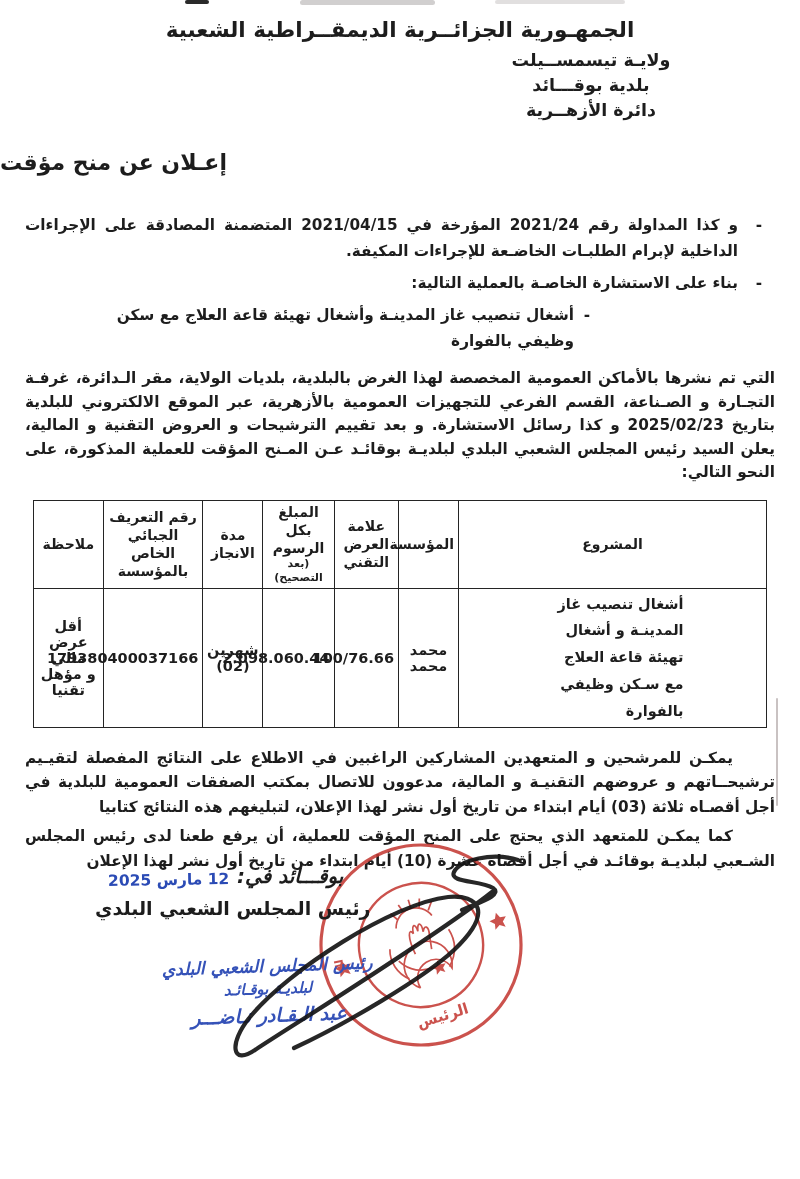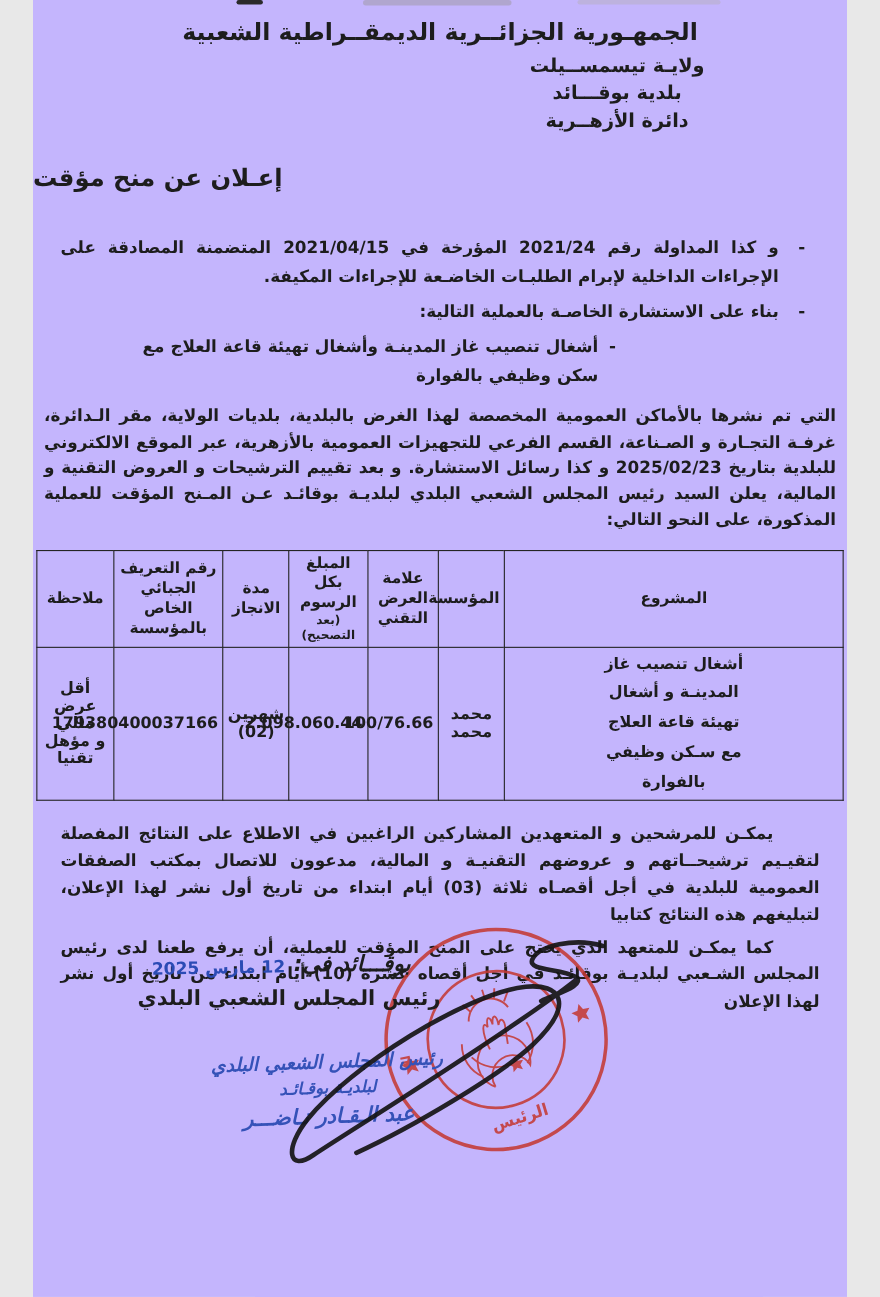--- a/index.html
+++ b/index.html
@@ -1,17 +1,17 @@
 <!DOCTYPE html>
 <html lang="ar" dir="rtl"><head>
 <meta charset="utf-8">
 <style>
   html,body{margin:0;padding:0;background:#e8e8e8;}
   .page{
-    position:relative; width:740px; height:1179px; background:#c4b5fd;
+    position:relative; width:800px; height:1179px; background:#ffffff;
     margin:0 auto; overflow:hidden;
     font-family:"DejaVu Sans", sans-serif;
     color:#1d1d1d; font-weight:700; direction:rtl;
   }
   
   .artifact{position:absolute; border-radius:3px;}
   .a1{left:185px;top:0;width:24px;height:4px;background:#2a2a2a;}
   .a2{left:300px;top:0;width:135px;height:5px;background:#9a9494;opacity:.45;}
   .a3{left:495px;top:0;width:130px;height:4px;background:#b5aeae;opacity:.4;}
   .a4{left:776px;top:698px;width:2px;height:108px;background:#c9c2c2;}
@@ -20,29 +20,29 @@
   .org-block{ width:210px; margin:6px 104px 0 auto; text-align:center; font-size:17.5px; line-height:25px; }
   .rtj{ font-size:11.5px; margin-top:1px; white-space:nowrap; }
   .title{ text-align:left; font-size:22px; margin:27px 0 0 0; font-weight:700; }
 
   .refs{ margin:37px 30px 0 25px; font-size:15.3px; line-height:26px; }
   .ref-item{ position:relative; padding-right:32px; margin-bottom:6px; text-align:justify; }
   .ref-item::before{ content:"-"; position:absolute; right:8px; top:0; }
   .operation{ position:relative; margin:2px 180px 0 60px; padding-right:16px; font-size:15.3px; }
   .operation::before{ content:"-"; position:absolute; right:0; top:0; }
 
-  .intro{ margin:13px 10px 0; font-size:15.3px; line-height:23.5px; text-align:justify; }
+  .intro{ margin:13px 25px 0; font-size:15.3px; line-height:23.5px; text-align:justify; }
 
   table.award{ width:734px; margin:15px auto 0; border-collapse:collapse; table-layout:fixed; }
   table.award th, table.award td{ border:1.6px solid #242424; text-align:center; vertical-align:middle; padding:2px 4px; }
   table.award th{ font-size:14px; height:54px; line-height:1.3; }
   table.award td{ font-size:14.5px; height:120px; }
   .pre{ white-space:pre-line; }
   .amount-sub{ display:block; font-size:11px; }
-  .project-cell-text{ width:142px; margin:0 auto; line-height:1.85; }
+  .project-cell-text{ width:142px; margin:0 auto; line-height:1.85;text-align:right; }
   .col-project{width:42%;} .col-company{width:8.2%;} .col-tech{width:8.8%;}
   .col-amount{width:9.7%;} .col-duration{width:8.2%;} .col-tax{width:13.6%;} .col-note{width:9.5%;}
 
   .para{ margin:18px 25px 0; font-size:15.3px; line-height:24.5px; text-align:justify; text-indent:42px; }
   .para.second{ margin-top:5px; }
 
   
   .place-label{ position:absolute; left:237px; top:864px; font-size:20px;font-style:italic; }
   .date-stamp{ position:absolute; left:108px; top:871px; font-size:15.5px; color:#2b4bb5; transform:rotate(-1deg); }
   .signatory{ position:absolute; left:95px; top:897px; font-size:19px; }

